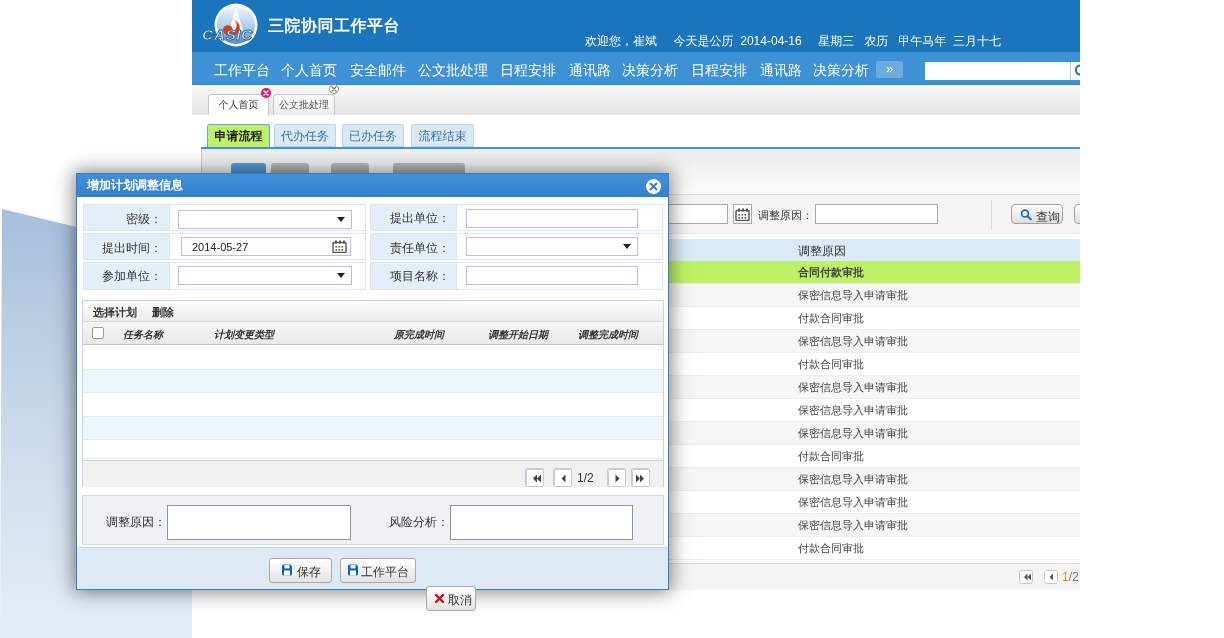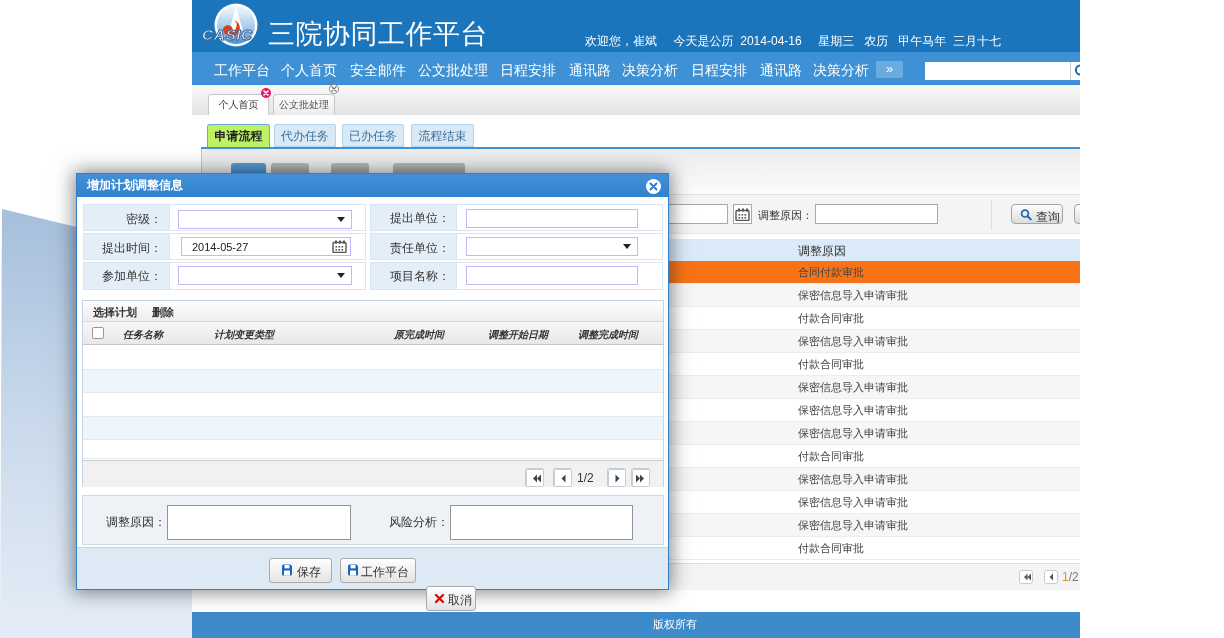--- a/index.html
+++ b/index.html
@@ -10,21 +10,21 @@
   
   #decoL { left:0; top:0; width:192px; height:638px;
     background:linear-gradient(to bottom, #a6bfdc 210px, #c9d9eb 420px, #e3ecf6 620px);
     clip-path:polygon(2px 209px, 192px 255px, 192px 638px, 0 638px); }
   #decoR { left:1157px; top:0; width:65px; height:638px;
     background:linear-gradient(to bottom, #c7d8eb 487px, #dde8f3 560px, #e9f0f8 638px);
     clip-path:polygon(0 486px, 64px 499px, 64px 638px, 0 638px); }
 
   
   #hdr { left:192px; top:0; width:966px; height:52px; background:#1b75bc; }
-  #title { left:268px; top:16px; color:#fff; font-size:27px; font-weight:normal; letter-spacing:0.5px; }
+  #title { left:268px; top:16px; color:#fff; font-size:16px; font-weight:bold; letter-spacing:0.5px; }
   #welcome { right:79px; top:33px; white-space:nowrap; color:#fff; font-size:12px; text-align:right; }
 
   
   #nav { left:192px; top:52px; width:966px; height:33px; background:#3e91d4; border-bottom:1px solid #2f87d2; }
   .nvi { position:absolute; top:62px; color:#fff; font-size:14px; white-space:nowrap; }
   #morebtn { left:876px; top:61px; width:27px; height:17px; background:#6aacdf; border-radius:2px;
     color:#fff; font-size:13px; text-align:center; line-height:15px; }
   #srch { left:925px; top:62px; width:172px; height:18px; background:#fff; }
   #srchsep { left:1070px; top:62px; width:1px; height:18px; background:#c9c9c9; }
   #settxt { left:1127px; top:64px; color:#fff; font-size:12px; }
@@ -218,21 +218,21 @@
       <svg style="position:absolute; left:6px; top:3px;" width="13" height="13" viewBox="0 0 13 13">
         <path d="M11,6.5 a4.5,4.5 0 1 1 -1.8,-3.6" fill="none" stroke="#1f65ab" stroke-width="1.8"></path>
         <path d="M9.6,0.4 L11.2,4.4 L7.2,4.4 Z" fill="#1f65ab"></path>
       </svg>
       <span style="position:absolute; left:24px; top:3px;">查询</span>
     </div>
 
   <div class="abs" id="thead">
       <div>调整原因</div>
     </div>
-  <div class="abs trow" style="top:261px; background:#f97316;">
+  <div class="abs trow" style="top:261px; background:#bef264;font-weight:bold;">
       <div>合同付款审批</div>
     </div>
   <div class="abs trow" style="top:284px; background:#f6f6f6;">
       <div>保密信息导入申请审批</div>
     </div>
   <div class="abs trow" style="top:307px; background:#fff;">
       <div>付款合同审批</div>
     </div>
   <div class="abs trow" style="top:330px; background:#f6f6f6;">
       <div>保密信息导入申请审批</div>
@@ -276,21 +276,20 @@
   <div class="abs" style="left:1062px; top:570px; width:24px; font-size:12px;"><span style="color:#f18a0e;">1</span><span style="color:#777;">/2</span></div>
   <svg class="abs" style="left:1097px; top:570px;" width="14" height="14">
       <rect x="0.5" y="0.5" width="13" height="13" rx="2" fill="#fff" stroke="#c9c9c9"></rect>
       <path d="M5,3.5 L8.5,7 L5,10.5 Z" fill="#555"></path>
     </svg>
   <svg class="abs" style="left:1121px; top:570px;" width="14" height="14">
       <rect x="0.5" y="0.5" width="13" height="13" rx="2" fill="#fff" stroke="#c9c9c9"></rect>
       <path d="M5.5,3.5 L9,7 L5.5,10.5 Z M2,3.5 L5.5,7 L2,10.5 Z" fill="#555"></path>
     </svg>
 
-  <div class="abs" id="footer">版权所有</div>
 
   <div class="abs" id="modal">
     <div class="abs" id="mtitle">增加计划调整信息</div>
     <div class="abs" style="left:569px; top:5px; width:15px; height:15px; border-radius:50%; background:#fff;">
       <svg width="15" height="15">
           <path d="M4.5,4.5 L10.5,10.5 M10.5,4.5 L4.5,10.5" stroke="#2f7fc8" stroke-width="2" stroke-linecap="round"></path>
         </svg>
     </div>
 
     <div class="abs mcell mlab" style="left:6px;   top:30px; width:87px;  height:27px;"></div>

